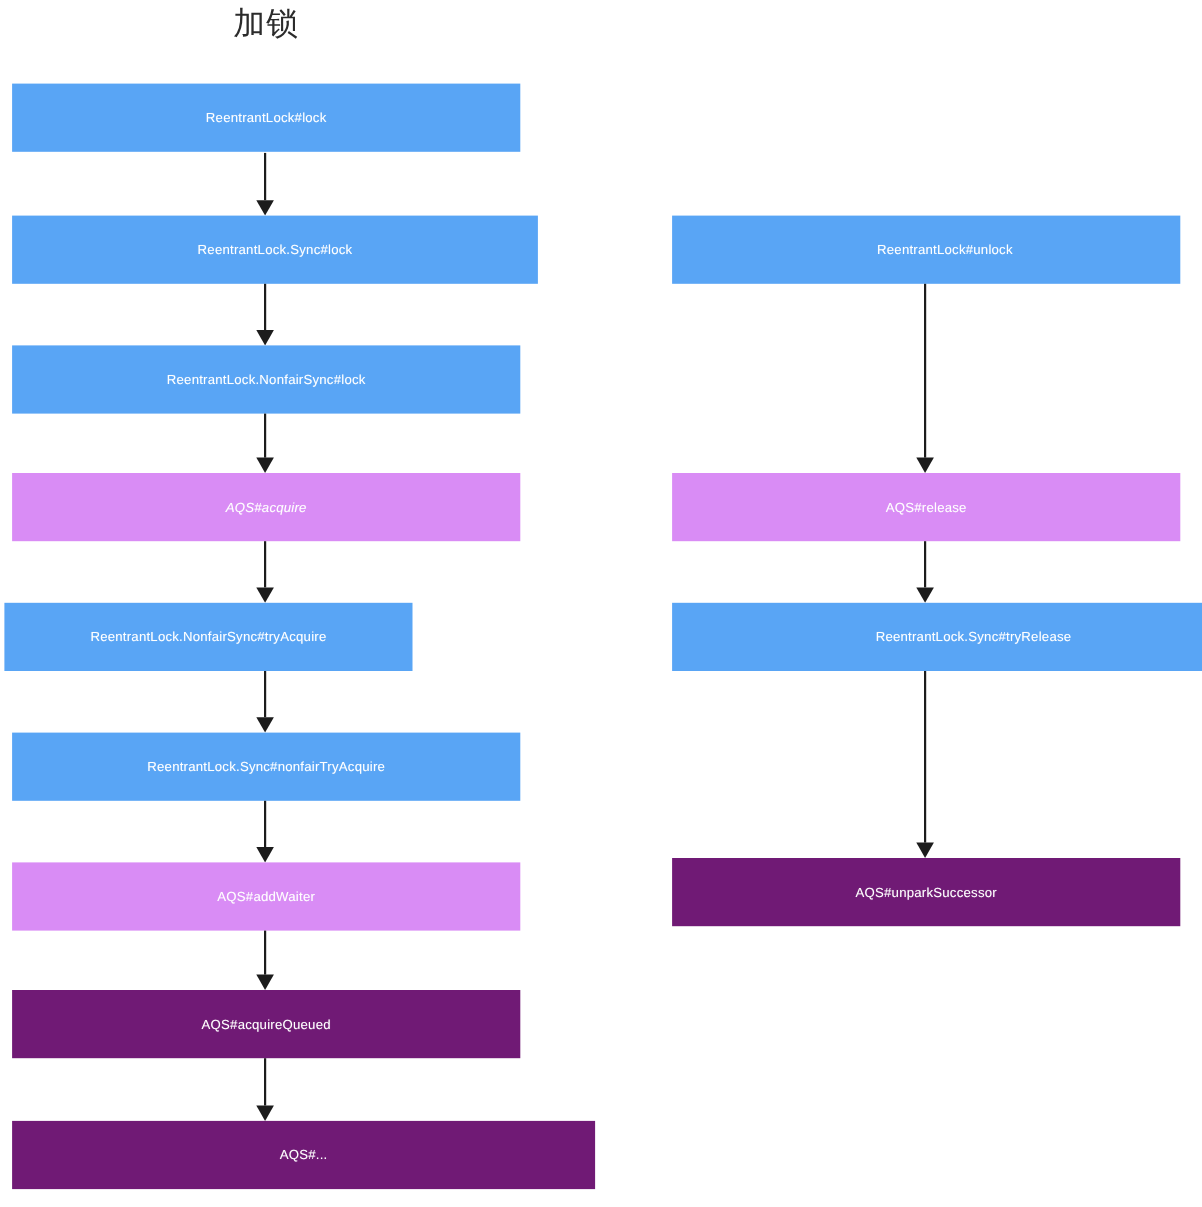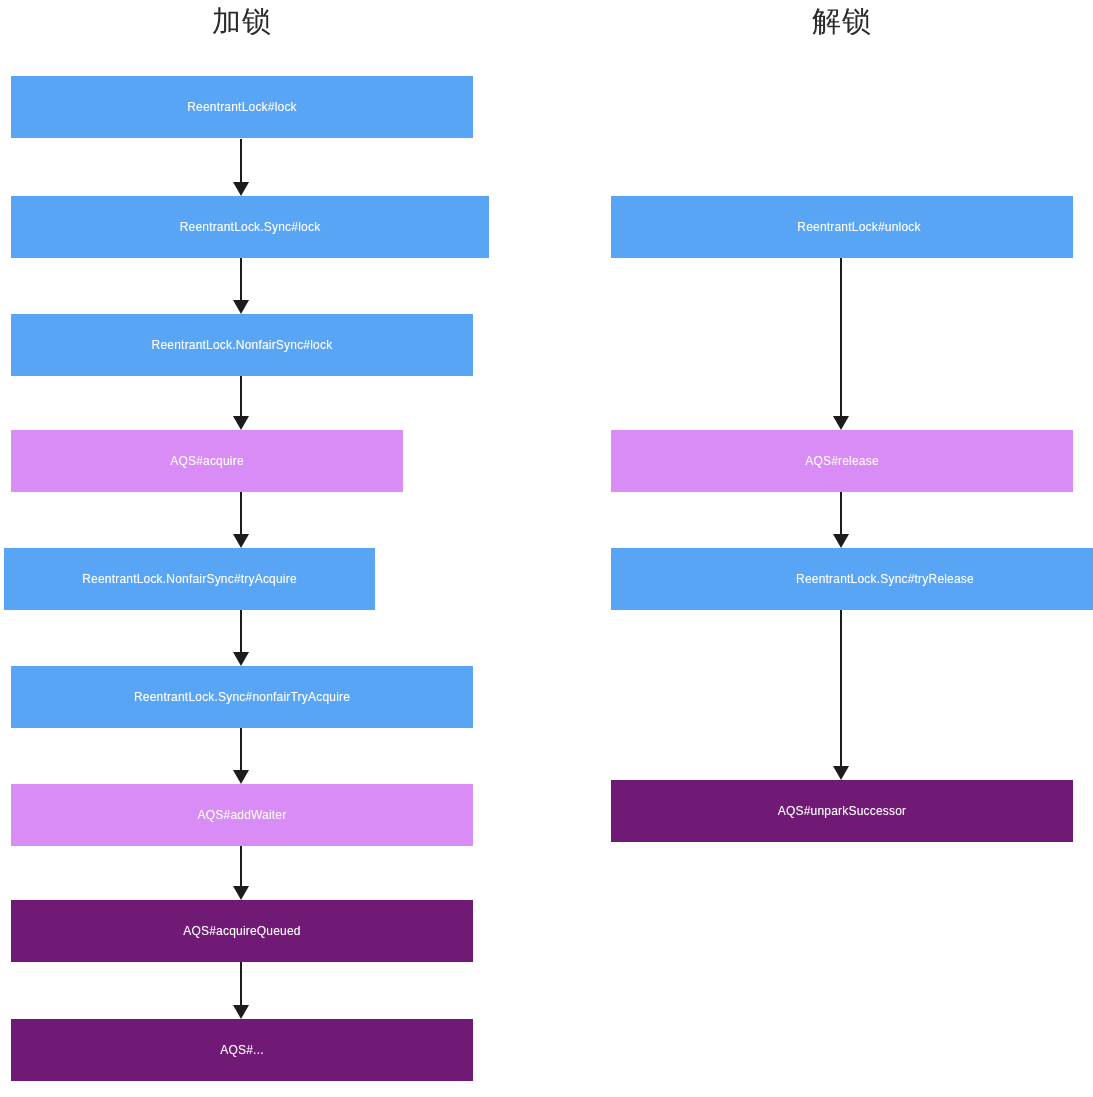--- a/index.html
+++ b/index.html
@@ -67,21 +67,20 @@
     border-top: 14px solid #1c1c1c;
   }
 </style>
 </head>
 <body>
 
 <div id="canvas">
 
   <div class="col-title" style="left:11px; top:6px; width:462px;">加锁</div>
 
-  <div class="col-title" style="left:611px; top:6px; width:462px;">解锁</div>
 
   <div class="node blue" style="left:11px; top:76px; width:462px;">ReentrantLock#lock</div>
 
   <div class="arrow" style="left:232px; top:139px; height:57px;">
     <div class="shaft" style="height:43px;"></div>
     <div class="head" style="top:43px;"></div>
   </div>
 
   <div class="node blue" style="left:11px; top:196px; width:478px;">ReentrantLock.Sync#lock</div>
 
@@ -90,21 +89,21 @@
     <div class="head" style="top:42px;"></div>
   </div>
 
   <div class="node blue" style="left:11px; top:314px; width:462px;">ReentrantLock.NonfairSync#lock</div>
 
   <div class="arrow" style="left:232px; top:376px; height:54px;">
     <div class="shaft" style="height:40px;"></div>
     <div class="head" style="top:40px;"></div>
   </div>
 
-  <div class="node purple" style="left:11px; top:430px; width:392px;">AQS#acquire</div>
+  <div class="node purple" style="left:11px; top:430px; width:462px;font-style:italic;">AQS#acquire</div>
 
   <div class="arrow" style="left:232px; top:492px; height:56px;">
     <div class="shaft" style="height:42px;"></div>
     <div class="head" style="top:42px;"></div>
   </div>
 
   <div class="node blue" style="left:4px; top:548px; width:371px;">ReentrantLock.NonfairSync#tryAcquire</div>
 
   <div class="arrow" style="left:232px; top:610px; height:56px;">
     <div class="shaft" style="height:42px;"></div>
@@ -125,21 +124,21 @@
     <div class="head" style="top:40px;"></div>
   </div>
 
   <div class="node purple-dark" style="left:11px; top:900px; width:462px;">AQS#acquireQueued</div>
 
   <div class="arrow" style="left:232px; top:962px; height:57px;">
     <div class="shaft" style="height:43px;"></div>
     <div class="head" style="top:43px;"></div>
   </div>
 
-  <div class="node purple-dark" style="left:11px; top:1019px; width:462px;">AQS#...</div>
+  <div class="node purple-dark" style="left:11px; top:1019px; width:530px;">AQS#...</div>
 
   <div class="node blue" style="left:611px; top:196px; width:462px;padding-left:34px;">ReentrantLock#unlock</div>
 
   <div class="arrow" style="left:832px; top:258px; height:172px;">
     <div class="shaft" style="height:158px;"></div>
     <div class="head" style="top:158px;"></div>
   </div>
 
   <div class="node purple" style="left:611px; top:430px; width:462px;">AQS#release</div>
 

